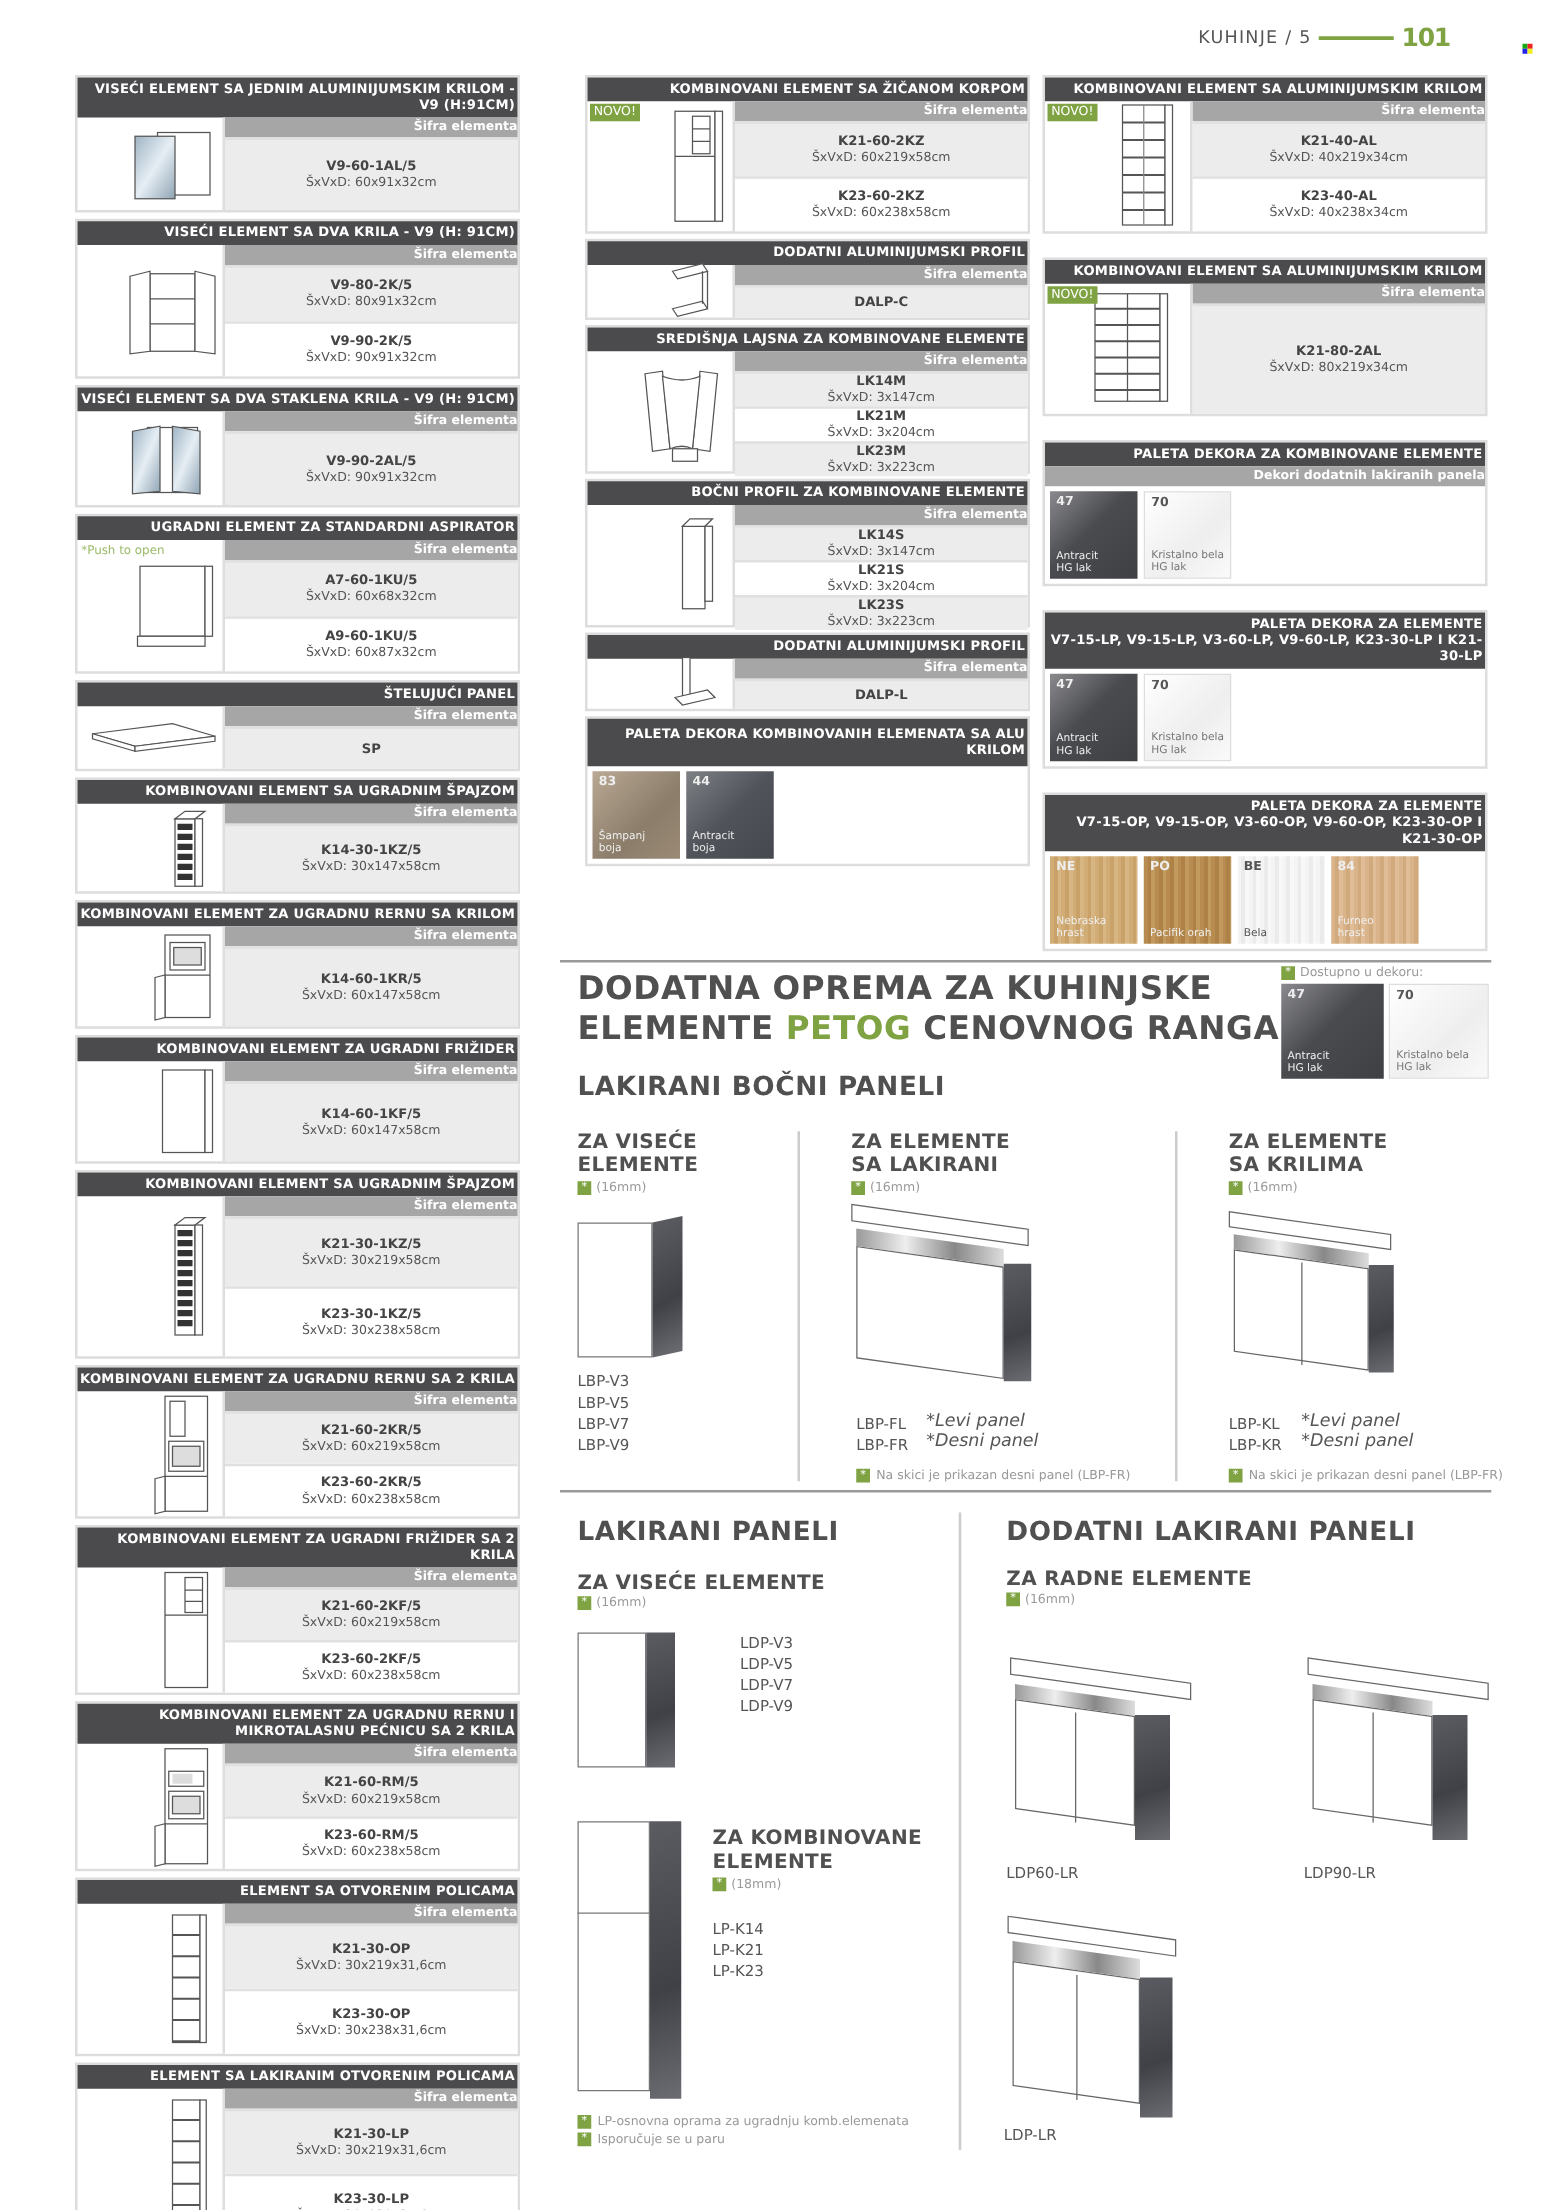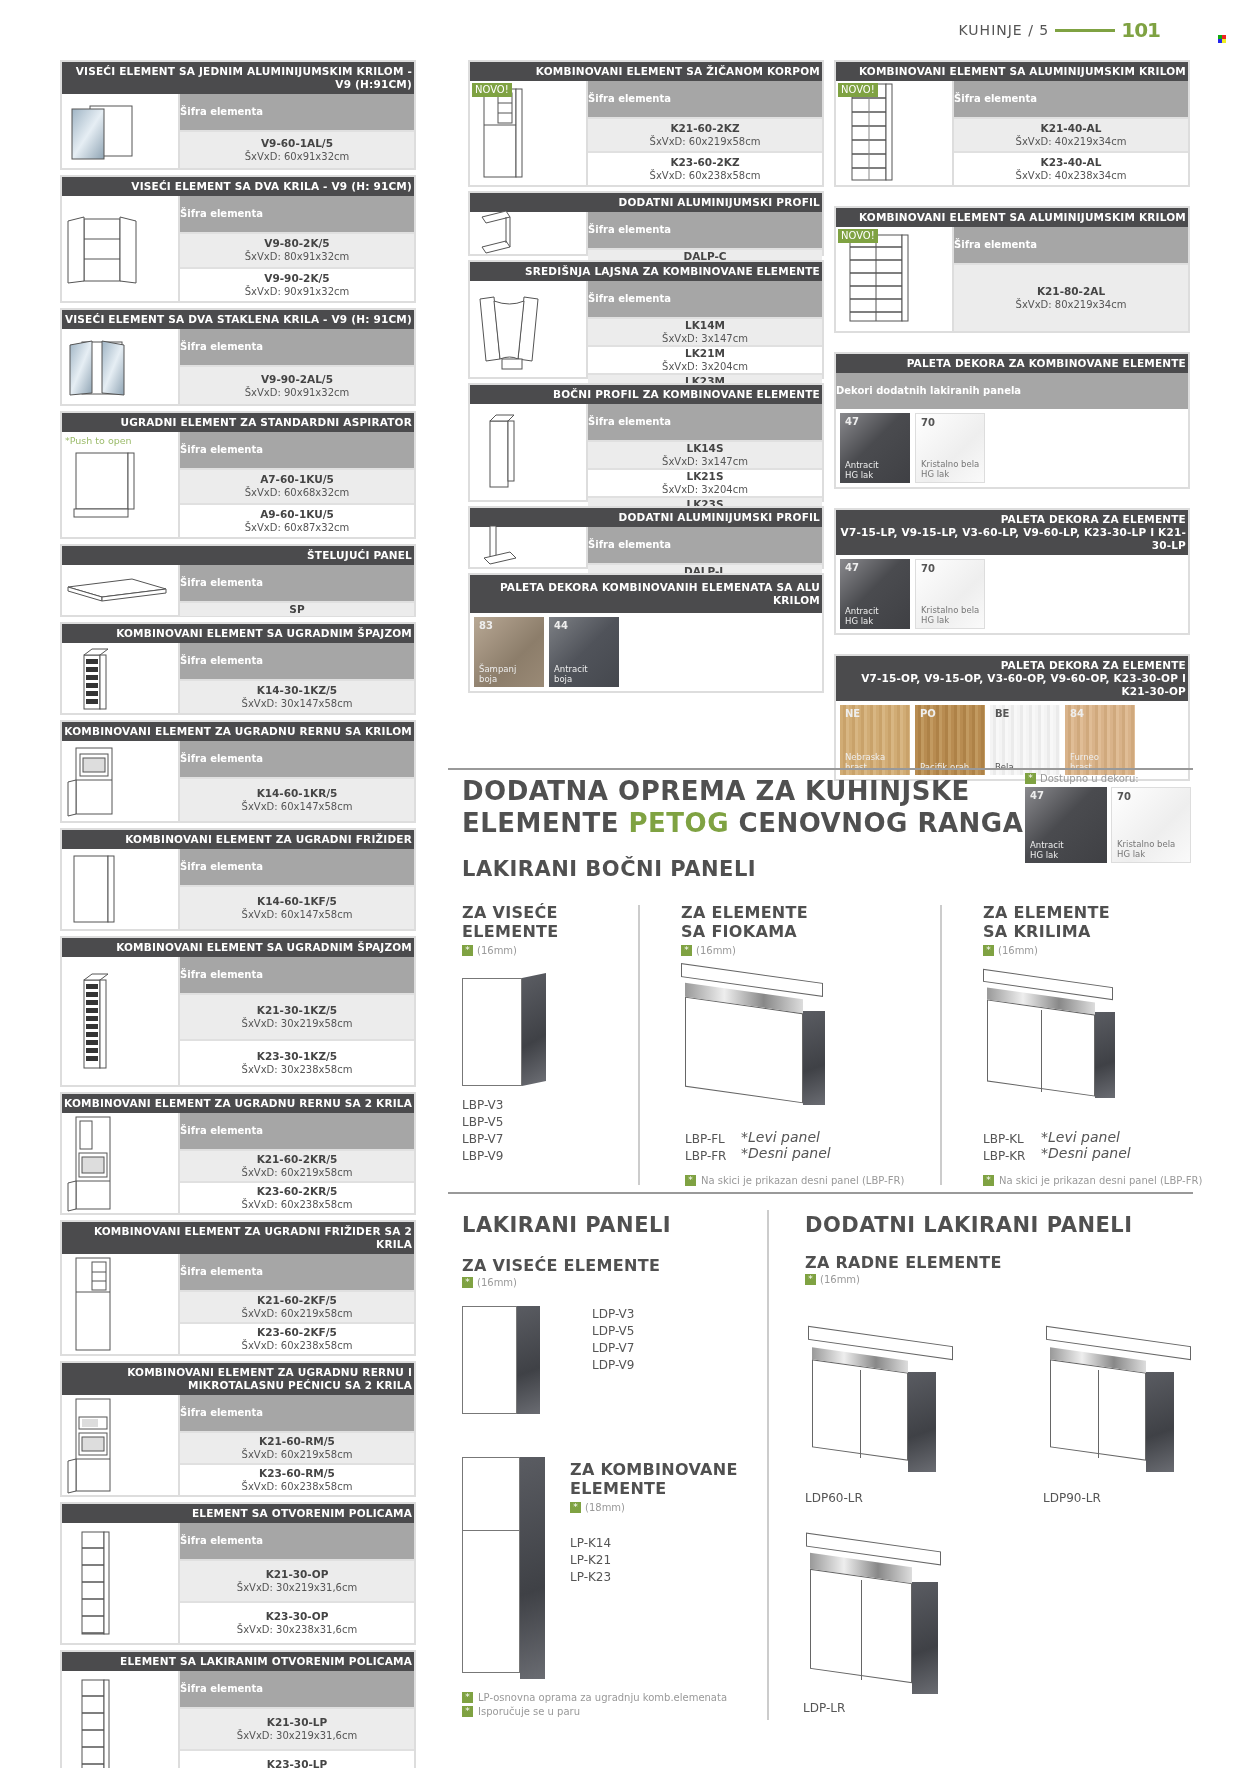--- a/index.html
+++ b/index.html
@@ -7,23 +7,23 @@
 .hdr{position:absolute;top:18px;right:90px;display:flex;align-items:center;gap:6px}
 .hdr .sect{font-size:14px;color:#555;letter-spacing:1px}
 .hdr .line{width:60px;height:3px;background:#7fa242}
 .hdr .pg{font-size:20px;font-weight:bold;color:#7fa242;letter-spacing:-1px}
 .cmyk{position:absolute;top:35px;right:24px;width:8px;height:8px;display:grid;grid-template-columns:1fr 1fr}
 .cmyk i{display:block}
 .col{position:absolute;display:flex;flex-direction:column;gap:6px}
 .card{border:2px solid #ddd;background:#fff}
 .ctitle{background:#4b4b4d;color:#fff;font-size:10.5px;font-weight:bold;text-align:right;padding:3px 2px;letter-spacing:.2px;line-height:13px}
 .cbody{display:flex}
-.cimg{width:118px;position:relative;display:flex;align-items:center;justify-content:flex-start;border-right:2px solid #ddd}
+.cimg{width:118px;position:relative;display:flex;align-items:center;justify-content:flex-end;border-right:2px solid #ddd}
 .cdata{flex:1;display:flex;flex-direction:column}
-.sifra{background:#a6a6a6;color:#fff;font-size:10px;font-weight:bold;text-align:left;padding:12px 0;line-height:12px}
+.sifra{background:#a6a6a6;color:#fff;font-size:10px;font-weight:bold;text-align:right;padding:2px 0;line-height:12px}
 .row{flex:1;display:flex;flex-direction:column;justify-content:center;align-items:center;border-top:2px solid #e0e0e0;font-size:10px;line-height:13px}
 .row:nth-child(even){background:#ececec}
 .row:nth-child(odd){background:#fff}
 .row b{color:#444;font-size:10.5px}
 .row span{color:#555}
 .novo{position:absolute;top:2px;left:2px;background:#7fa242;color:#fff;font-size:10px;padding:1px 3px;line-height:12px}
 .push{position:absolute;top:3px;left:3px;color:#9bbb6a;font-size:9.5px}
 .swrow{display:flex;gap:5px;padding:4px}
 .sw{width:70px;height:70px;position:relative;font-size:8.5px;color:#eee;padding:19px}
 .sw .n{position:absolute;top:3px;left:5px;font-size:10px;font-weight:bold}
@@ -714,21 +714,21 @@
       <div>LBP-V5</div>
       <div>LBP-V7</div>
       <div>LBP-V9</div>
   </div>
 </div>
 <div class="vline" style="left:638px;top:905px;height:280px"></div>
 
 <div class="abs" style="left:681px;top:903px;width:260px">
   <div class="h3">
       <div>ZA ELEMENTE</div>
-      <div>SA FIOKAMA</div>
+      <div>SA LAKIRANI</div>
     </div>
   <div class="mm" style="margin-top:4px">
       <span class="star">*</span>
       <span>(16mm)</span>
     </div>
   <div class="panel3d" style="left:0;top:70px;width:150px;height:150px">
     <div style="position:absolute;left:0;top:0;width:142px;height:14px;border:1.5px solid #666;background:#fff;transform:skewY(8deg)"></div>
     <div style="position:absolute;left:4px;top:18px;width:118px;height:14px;background:linear-gradient(90deg,#999,#eee,#888,#ddd);transform:skewY(8deg)"></div>
     <div style="position:absolute;left:4px;top:32px;width:118px;height:90px;border:1.5px solid #666;background:#fff;transform:skewY(8deg)"></div>
     <div style="position:absolute;left:122px;top:38px;width:22px;height:94px;background:linear-gradient(160deg,#5a5c62,#3f4146 60%,#6a6c72)"></div>

